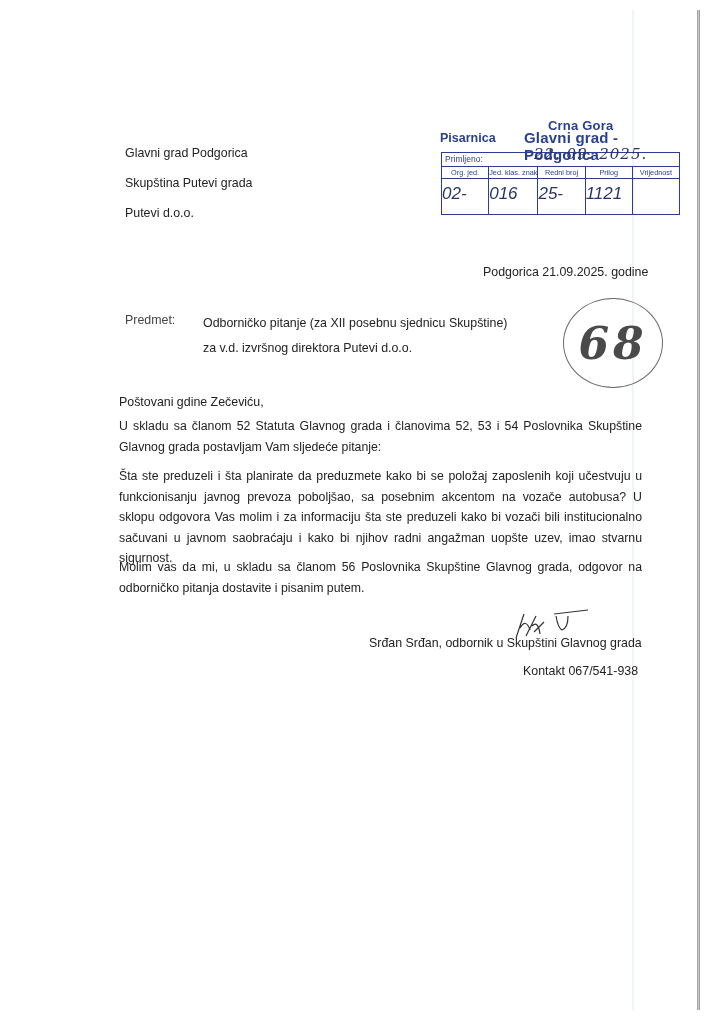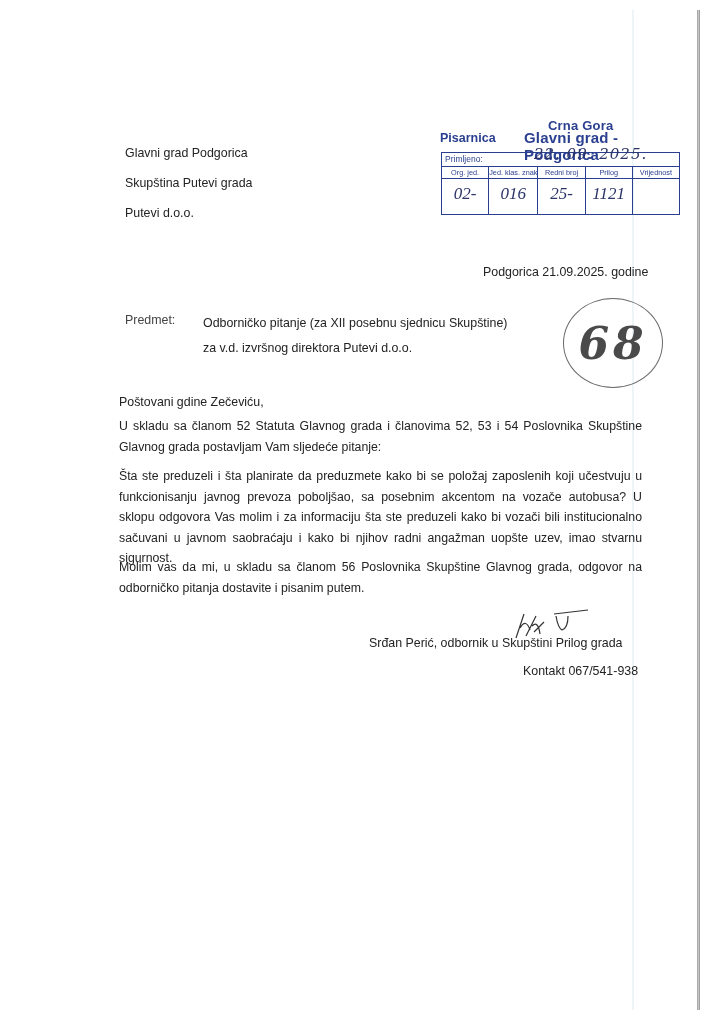--- a/index.html
+++ b/index.html
@@ -25,21 +25,21 @@
   .stamp-country { position: absolute; left: 110px; top: 0; font-size: 13px; font-weight: bold; letter-spacing: 0.2px; }
   .stamp-office { position: absolute; left: 2px; top: 13px; font-size: 12.5px; font-weight: bold; }
   .stamp-city { position: absolute; left: 86px; top: 11px; font-size: 15px; font-weight: bold; letter-spacing: 0.2px; }
   .stamp-box { position: absolute; left: 3px; top: 34px; width: 239px; height: 63px; border: 1.3px solid #2a3f8f; box-sizing: border-box; }
   .stamp-recv { position: absolute; left: 0; top: 0; width: 100%; height: 14px; border-bottom: 1.3px solid #2a3f8f; font-size: 8.5px; line-height: 13px; padding-left: 3px; box-sizing: border-box; }
   .stamp-recv-date { position: absolute; left: 92px; top: -5px; font-family: "DejaVu Serif", serif; font-style: italic; font-size: 15px; color: #2b3468; letter-spacing: 1px; }
   .stamp-cols { position: absolute; left: 0; top: 14px; width: 100%; height: 47px; display: flex; }
   .stamp-col { flex: 1; border-right: 1.3px solid #2a3f8f; position: relative; }
   .stamp-col:last-child { border-right: none; }
   .stamp-col-head { height: 11px; border-bottom: 1.3px solid #2a3f8f; font-size: 7.3px; line-height: 11px; text-align: center; white-space: nowrap; overflow: hidden; }
-  .stamp-col-val { position: absolute; left: 0; right: 0; top: 17px; text-align: center; font-family: Liberation Serif, serif; font-style: italic; font-size: 17px; color: #2b3468; }
+  .stamp-col-val { position: absolute; left: 0; right: 0; top: 17px; font-family: Liberation Sans, sans-serif; font-style: italic; font-size: 17px; color: #2b3468; }
 
   .circle68 {
     position: absolute; left: 563px; top: 298px; width: 100px; height: 90px;
     border: 1.3px solid #6b6b6b; border-radius: 50%; box-sizing: border-box;
     display: flex; align-items: center; justify-content: center;
   }
   .circle68 span { font-family: "DejaVu Serif", serif; font-style: italic; font-size: 44px; color: #4a4a4a; letter-spacing: 4px; font-weight: 700; }
 
   .signature { position: absolute; left: 510px; top: 608px; width: 80px; height: 34px; }
 </style>
@@ -102,15 +102,15 @@
 
   <div class="just" style="left:119px; top:416px; width:523px;">U skladu sa članom 52 Statuta Glavnog grada i članovima 52, 53 i 54 Poslovnika Skupštine Glavnog grada postavljam Vam sljedeće pitanje:</div>
   <div class="just" style="left:119px; top:466px; width:523px;">Šta ste preduzeli i šta planirate da preduzmete kako bi se položaj zaposlenih koji učestvuju u funkcionisanju javnog prevoza poboljšao, sa posebnim akcentom na vozače autobusa? U sklopu odgovora Vas molim i za informaciju šta ste preduzeli kako bi vozači bili institucionalno sačuvani u javnom saobraćaju i kako bi njihov radni angažman uopšte uzev, imao stvarnu sigurnost.</div>
   <div class="just" style="left:119px; top:557px; width:523px;">Molim vas da mi, u skladu sa članom 56 Poslovnika Skupštine Glavnog grada, odgovor na odborničko pitanja dostavite i pisanim putem.</div>
 
   <svg class="signature" viewBox="0 0 80 34">
     <path d="M6 30 L14 6 M10 20 Q16 10 20 22 M16 28 L26 8 M22 18 Q28 12 30 26 M24 24 L34 14" stroke="#333" stroke-width="1.2" fill="none"></path>
     <path d="M46 8 Q48 20 52 22 Q58 20 58 8 M44 6 L78 2" stroke="#333" stroke-width="1.2" fill="none"></path>
   </svg>
 
-  <div class="txt" style="left:369px; top:636px;">Srđan Perić, odbornik u Skupštini Prilog grada</div>
+  <div class="txt" style="left:369px; top:636px;">Srđan Srđan, odbornik u Skupštini Glavnog grada</div>
   <div class="txt" style="left:523px; top:664px;">Kontakt 067/541-938</div>
 </div>
 
 </body></html>

